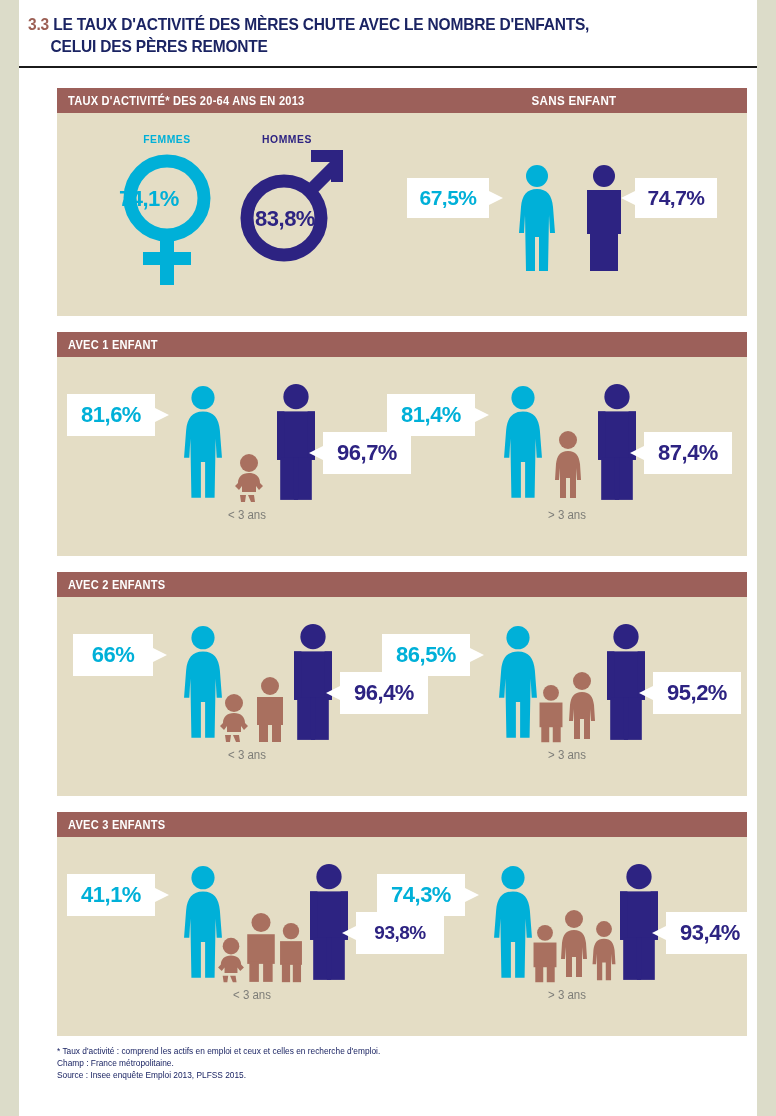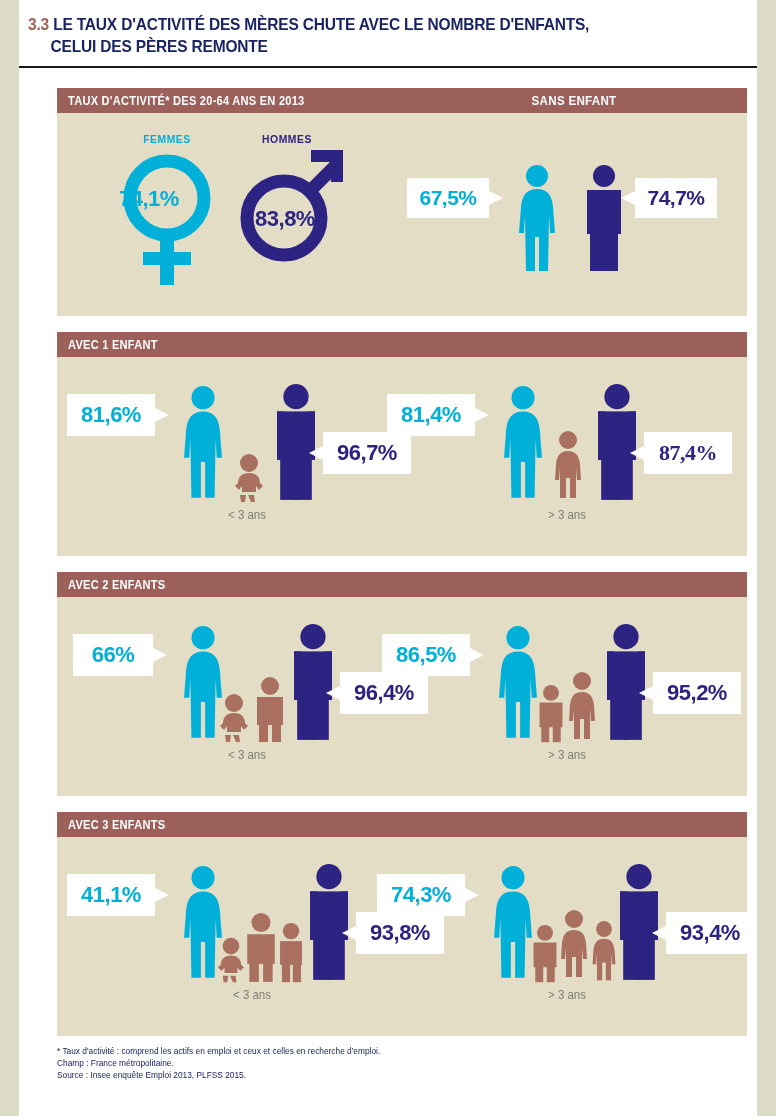--- a/index.html
+++ b/index.html
@@ -206,21 +206,21 @@
         <rect x="34" y="26" width="7" height="46" fill="#2d2382"></rect>
         <rect x="8" y="70" width="30" height="40" fill="#2d2382"></rect>
         <rect x="21" y="70" width="4" height="40" fill="#2d2382"></rect>
       </svg>
 
       <div class="callout f" style="left:330px;top:62px;width:88px;height:42px;font-size:22px;">
         <span>81,4%</span>
       </div>
       <div class="ptr right" style="left:418px;top:76px;"></div>
 
-      <div class="callout m" style="left:587px;top:100px;width:88px;height:42px;font-size:22px;font-family:Liberation Serif, serif;">
+      <div class="callout m" style="left:587px;top:100px;width:88px;height:42px;font-size:22px;">
         <span>87,4%</span>
       </div>
       <div class="ptr left" style="left:573px;top:114px;"></div>
 
       <div class="agecap" style="left:450px;top:176px;width:120px;text-align:center;">&gt; 3 ans</div>
     </div>
   </div>
 
   <div class="panel" style="left:38px;top:572px;width:672px;height:224px;">
     <div class="pbar">
@@ -337,21 +337,21 @@
         <rect x="34" y="26" width="7" height="46" fill="#2d2382"></rect>
         <rect x="8" y="70" width="30" height="40" fill="#2d2382"></rect>
         <rect x="21" y="70" width="4" height="40" fill="#2d2382"></rect>
       </svg>
 
       <div class="callout f" style="left:10px;top:62px;width:88px;height:42px;font-size:22px;">
         <span>41,1%</span>
       </div>
       <div class="ptr right" style="left:98px;top:76px;"></div>
 
-      <div class="callout m" style="left:299px;top:100px;width:88px;height:42px;font-size:22px;">
+      <div class="callout m" style="left:299px;top:100px;width:88px;height:42px;font-size:19px;">
         <span>93,8%</span>
       </div>
       <div class="ptr left" style="left:285px;top:114px;"></div>
 
       <div class="agecap" style="left:135px;top:176px;width:120px;text-align:center;">&lt; 3 ans</div>
     </div>
 
     <div>
       <svg class="fig" style="left:430px;top:52px;" width="52" height="118" viewBox="0 0 46 112">
         <circle cx="23" cy="13" r="11" fill="#00b0d8"></circle>

